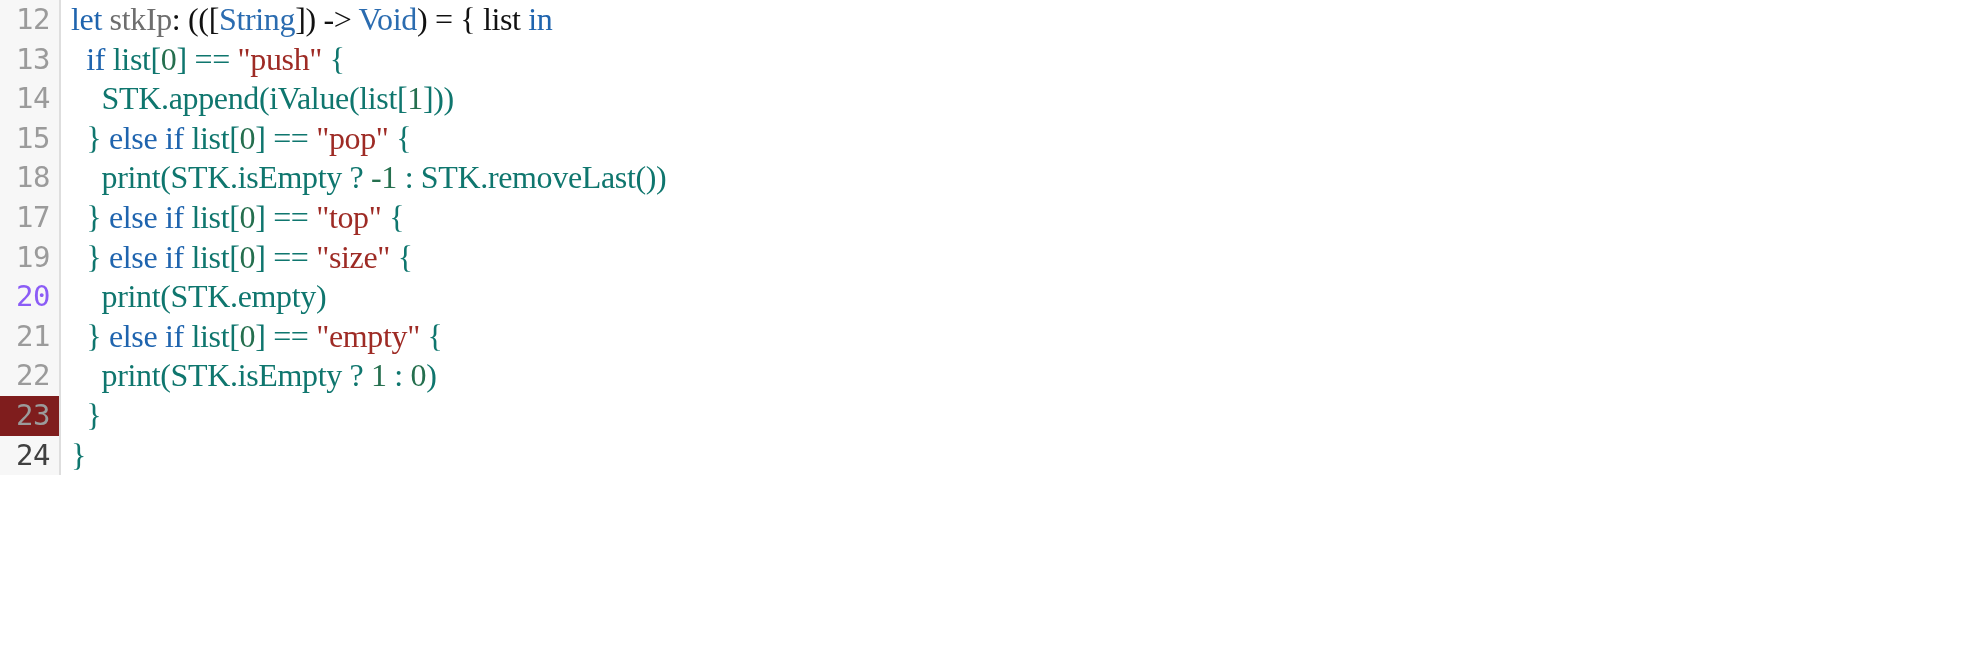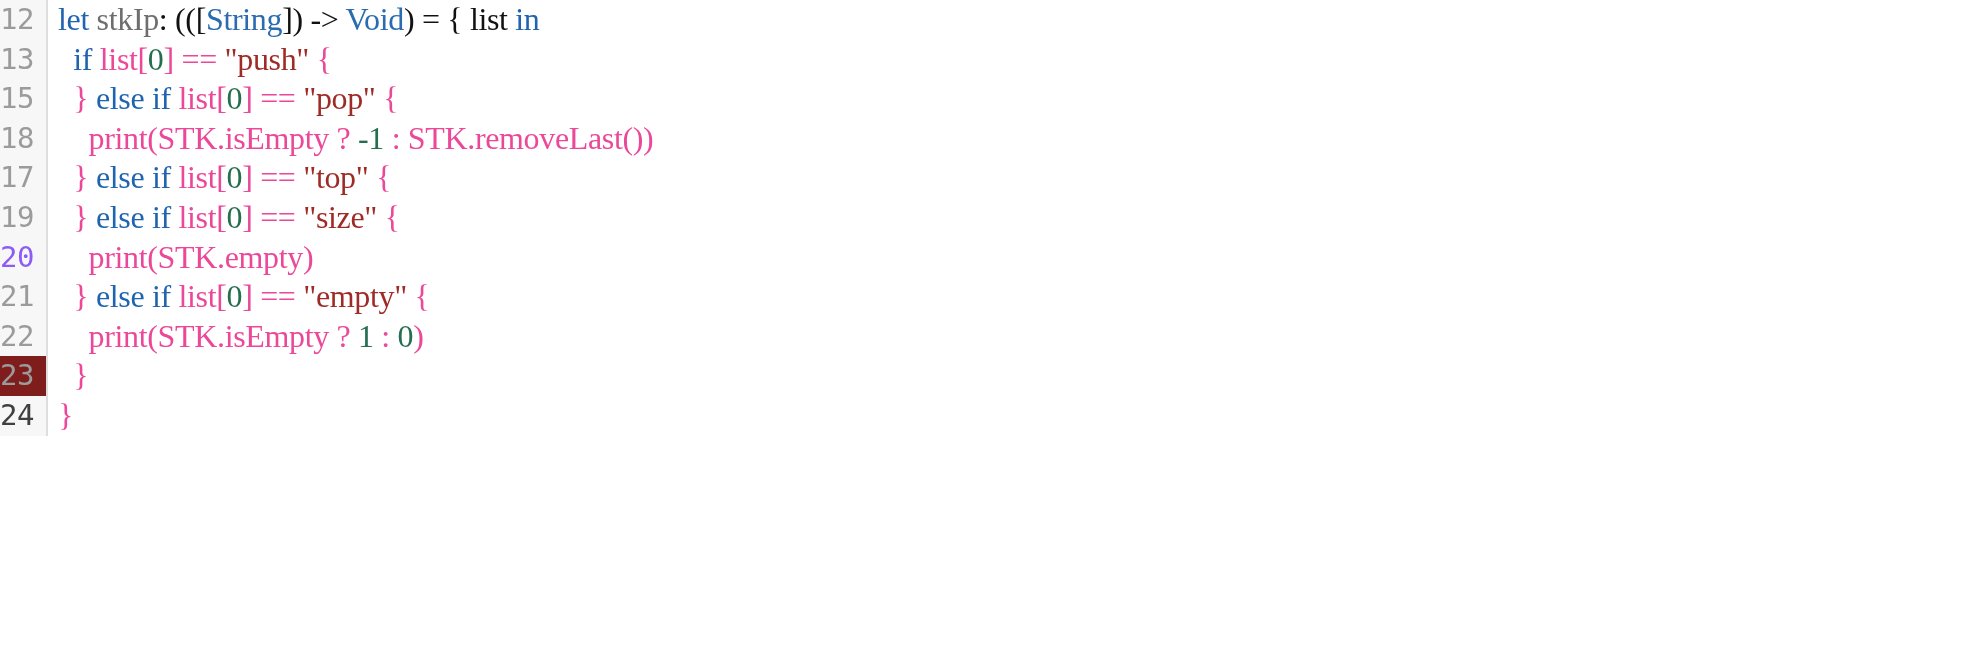--- a/index.html
+++ b/index.html
@@ -25,24 +25,24 @@
   .code-line {
     display: flex;
     align-items: flex-start;
     height: 39.6px;
     line-height: 39.6px;
     white-space: pre;
   }
 
   .gutter-cell {
     flex: 0 0 auto;
-    width: 46px;
+    width: 59px;
     box-sizing: border-box;
     padding-right: 9px;
-    text-align: left;
+    text-align: right;
     background: #f7f7f7;
     color: #9b9b9b;
     font-size: 29px;
     font-family: "DejaVu Sans Mono", "Liberation Mono", monospace;
     letter-spacing: -0.5px;
     height: 39.6px;
     line-height: 39.6px;
     user-select: none;
   }
 
@@ -63,30 +63,31 @@
     font-family: Liberation Serif, serif;
     white-space: pre;
     letter-spacing: -0.35px;
   }
 
   
   .tok-kw   { color: #1f64ae; }
   .tok-type { color: #2b6cb0; }
   .tok-str  { color: #9e2b25; }
   .tok-num  { color: #256f4e; }
-  .tok-id   { color: #ec4899; }
+  .tok-id   { color: #0f766e; }
   .tok-dim  { color: #6e6e6e; }
   .tok-punc { color: #111111; }
 </style>
 </head>
 <body>
 
 <div id="code-editor" style="background: rgb(255, 255, 255);">
     <div class="code-line"><div class="gutter-cell" style="background: rgb(247, 247, 247); color: rgb(155, 155, 155);">12</div><div class="gutter-rule" style="background: rgb(222, 222, 222);"></div><div class="line-content"><span class="tok-kw">let</span><span class="tok-punc"> </span><span class="tok-dim">stkIp</span><span class="tok-punc">: (([</span><span class="tok-type">String</span><span class="tok-punc">]) -&gt; </span><span class="tok-type">Void</span><span class="tok-punc">) = { list </span><span class="tok-kw">in</span></div></div>
     <div class="code-line"><div class="gutter-cell" style="background: rgb(247, 247, 247); color: rgb(155, 155, 155);">13</div><div class="gutter-rule" style="background: rgb(222, 222, 222);"></div><div class="line-content"><span class="tok-punc">  </span><span class="tok-kw">if</span><span class="tok-id"> list[</span><span class="tok-num">0</span><span class="tok-id">] == </span><span class="tok-str">"push"</span><span class="tok-id"> {</span></div></div>
+    <div class="code-line"><div class="gutter-cell" style="background: rgb(247, 247, 247); color: rgb(155, 155, 155);">14</div><div class="gutter-rule" style="background: rgb(222, 222, 222);"></div><div class="line-content"><span class="tok-id">    STK.append(iValue(list[</span><span class="tok-num">1</span><span class="tok-id">]))</span></div></div>
     <div class="code-line"><div class="gutter-cell" style="background: rgb(247, 247, 247); color: rgb(155, 155, 155);">15</div><div class="gutter-rule" style="background: rgb(222, 222, 222);"></div><div class="line-content"><span class="tok-id">  } </span><span class="tok-kw">else</span><span class="tok-punc"> </span><span class="tok-kw">if</span><span class="tok-id"> list[</span><span class="tok-num">0</span><span class="tok-id">] == </span><span class="tok-str">"pop"</span><span class="tok-id"> {</span></div></div>
     <div class="code-line"><div class="gutter-cell" style="background: rgb(247, 247, 247); color: rgb(155, 155, 155);">18</div><div class="gutter-rule" style="background: rgb(222, 222, 222);"></div><div class="line-content"><span class="tok-id">    print(STK.isEmpty ? </span><span class="tok-num">-1</span><span class="tok-id"> : STK.removeLast())</span></div></div>
     <div class="code-line"><div class="gutter-cell" style="background: rgb(247, 247, 247); color: rgb(155, 155, 155);">17</div><div class="gutter-rule" style="background: rgb(222, 222, 222);"></div><div class="line-content"><span class="tok-id">  } </span><span class="tok-kw">else</span><span class="tok-punc"> </span><span class="tok-kw">if</span><span class="tok-id"> list[</span><span class="tok-num">0</span><span class="tok-id">] == </span><span class="tok-str">"top"</span><span class="tok-id"> {</span></div></div>
     <div class="code-line"><div class="gutter-cell" style="background: rgb(247, 247, 247); color: rgb(155, 155, 155);">19</div><div class="gutter-rule" style="background: rgb(222, 222, 222);"></div><div class="line-content"><span class="tok-id">  } </span><span class="tok-kw">else</span><span class="tok-punc"> </span><span class="tok-kw">if</span><span class="tok-id"> list[</span><span class="tok-num">0</span><span class="tok-id">] == </span><span class="tok-str">"size"</span><span class="tok-id"> {</span></div></div>
     <div class="code-line"><div class="gutter-cell" style="background: rgb(247, 247, 247); color: #8b5cf6;">20</div><div class="gutter-rule" style="background: rgb(222, 222, 222);"></div><div class="line-content"><span class="tok-id">    print(STK.empty)</span></div></div>
     <div class="code-line"><div class="gutter-cell" style="background: rgb(247, 247, 247); color: rgb(155, 155, 155);">21</div><div class="gutter-rule" style="background: rgb(222, 222, 222);"></div><div class="line-content"><span class="tok-id">  } </span><span class="tok-kw">else</span><span class="tok-punc"> </span><span class="tok-kw">if</span><span class="tok-id"> list[</span><span class="tok-num">0</span><span class="tok-id">] == </span><span class="tok-str">"empty"</span><span class="tok-id"> {</span></div></div>
     <div class="code-line"><div class="gutter-cell" style="background: rgb(247, 247, 247); color: rgb(155, 155, 155);">22</div><div class="gutter-rule" style="background: rgb(222, 222, 222);"></div><div class="line-content"><span class="tok-id">    print(STK.isEmpty ? </span><span class="tok-num">1</span><span class="tok-id"> : </span><span class="tok-num">0</span><span class="tok-id">)</span></div></div>
     <div class="code-line"><div class="gutter-cell" style="background: #7f1d1d; color: rgb(155, 155, 155);">23</div><div class="gutter-rule" style="background: rgb(222, 222, 222);"></div><div class="line-content"><span class="tok-id">  }</span></div></div>
     <div class="code-line"><div class="gutter-cell" style="background: rgb(247, 247, 247); color: #404040;">24</div><div class="gutter-rule" style="background: rgb(222, 222, 222);"></div><div class="line-content"><span class="tok-id">}</span></div></div>
   </div>

